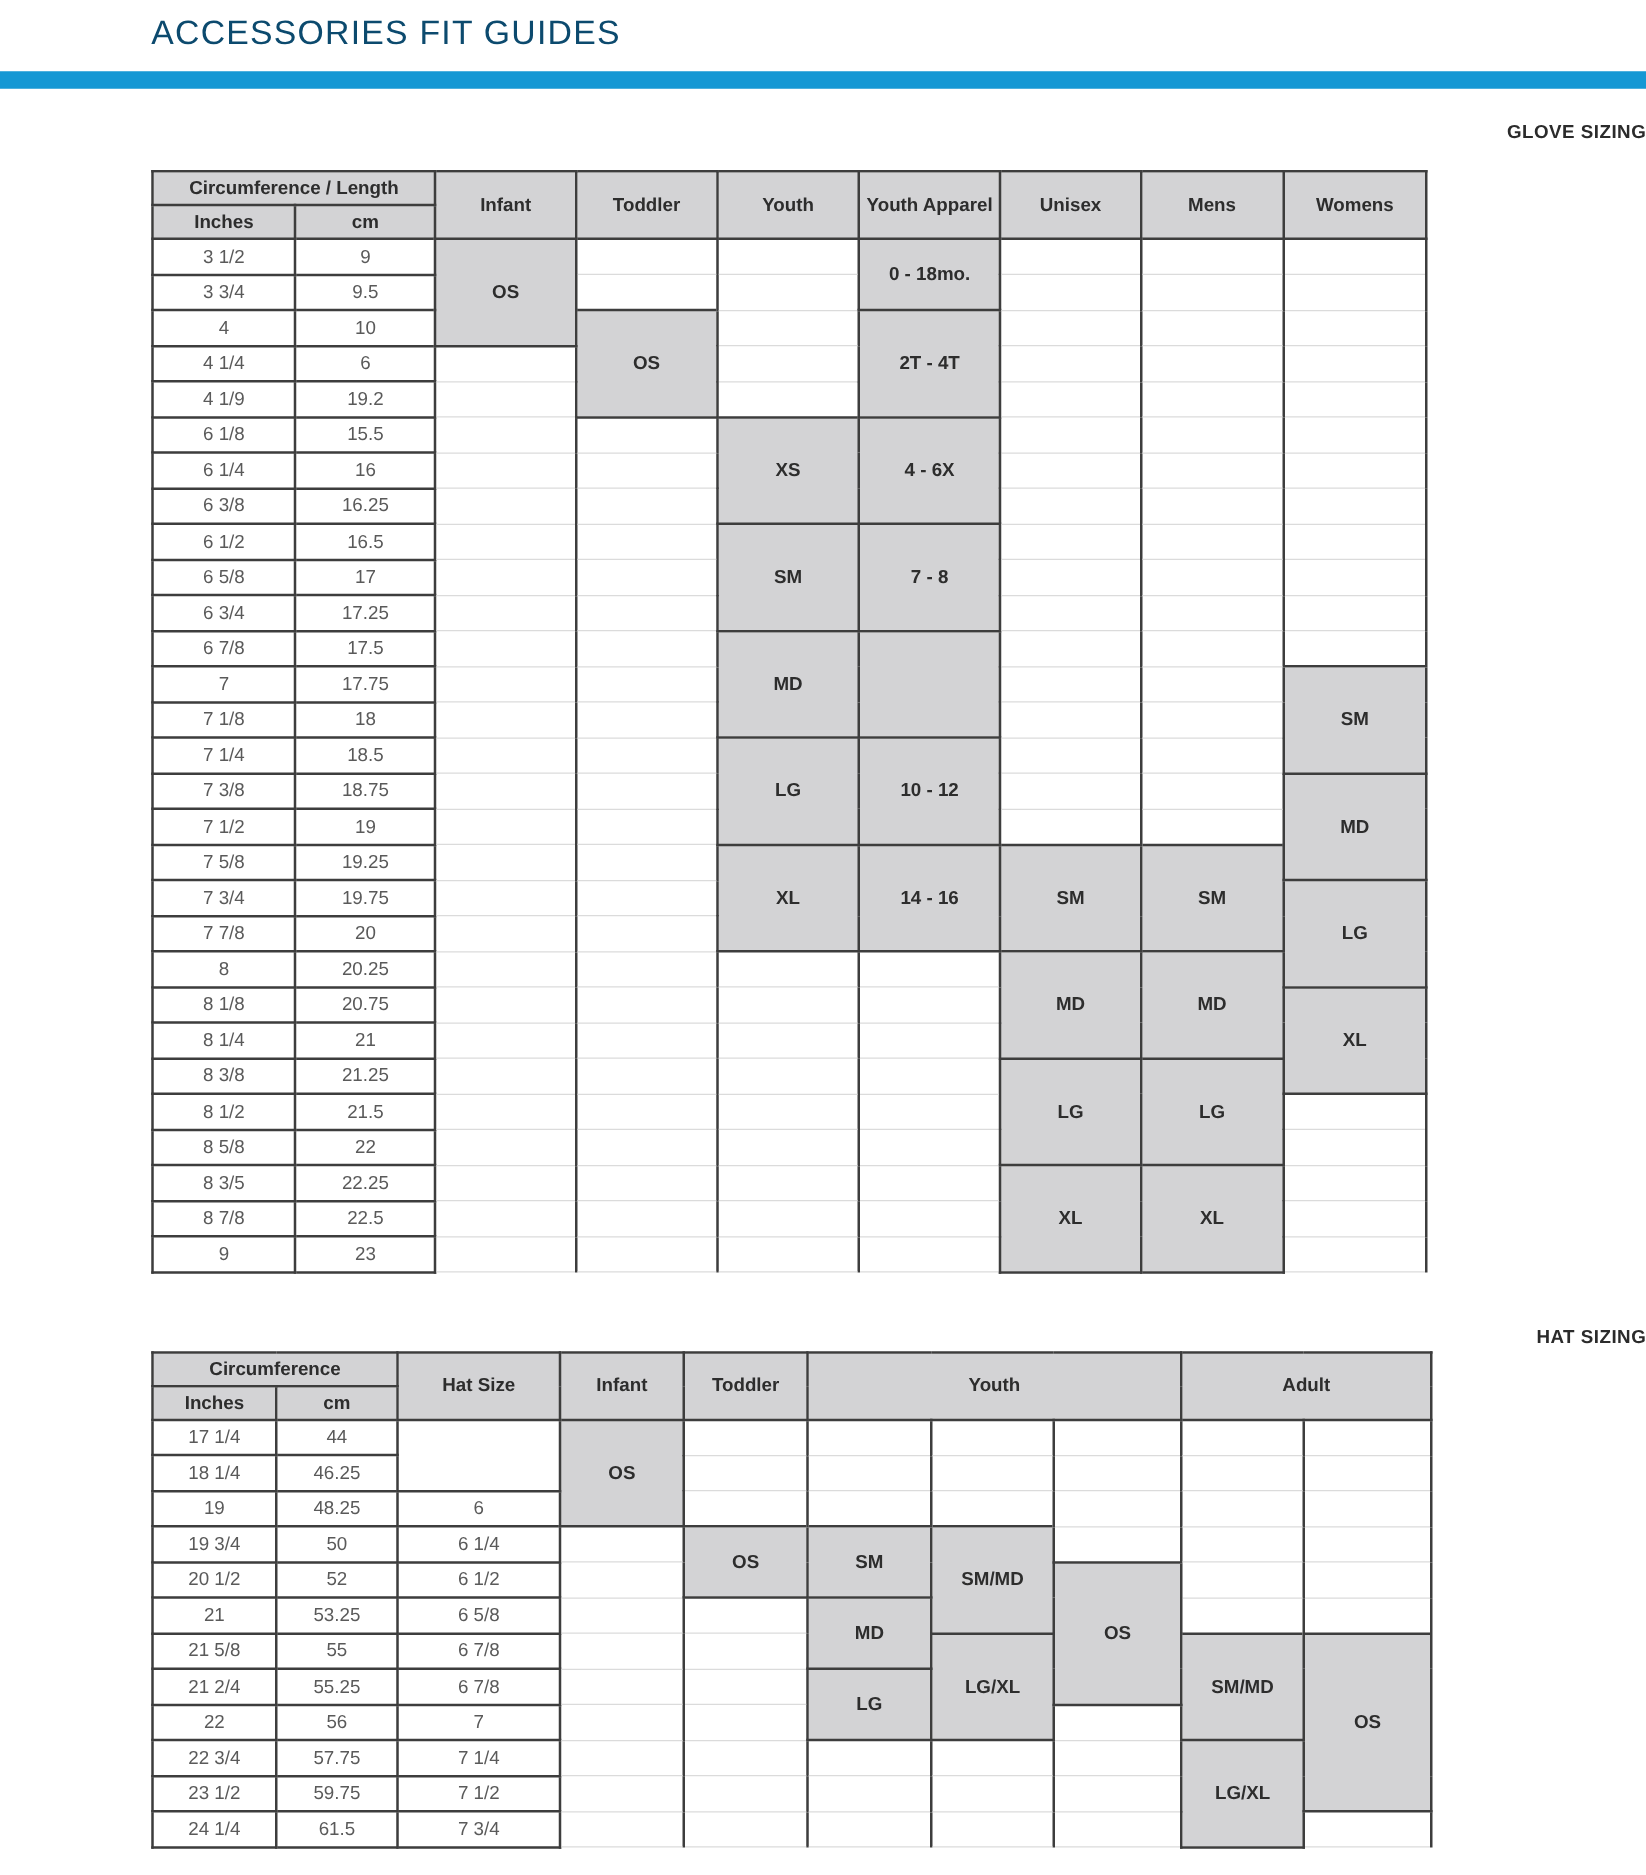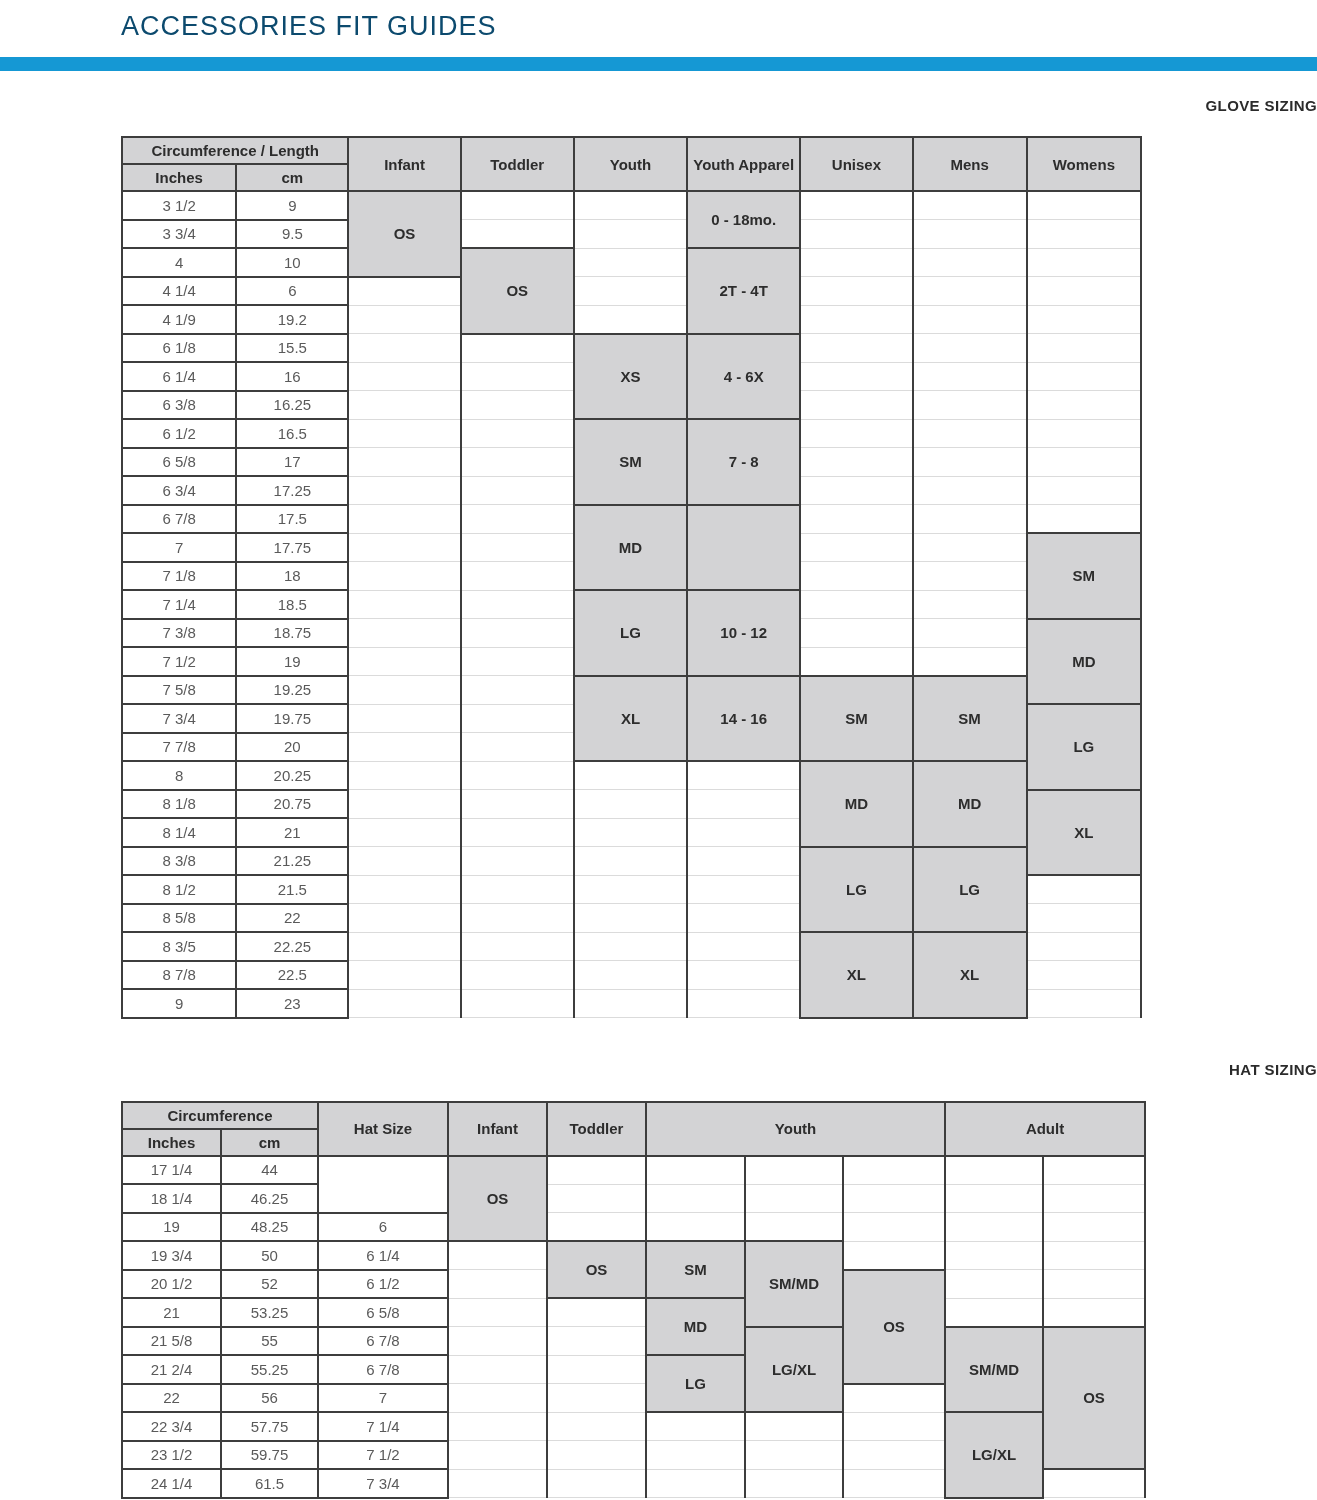--- a/index.html
+++ b/index.html
@@ -28,21 +28,21 @@
     text-align:right;
   }
   .section-title.hat{margin-top:42px;}
   table.fit-table{
     margin:21px 0 0 121px;
     border-collapse:collapse;
     table-layout:fixed;
     padding-left:20px;
   }
   #glove-table{width:1021px;}
-  #hat-table{width:1023px;margin-top:22px;}
+  #hat-table{width:1023px;margin-top:2px;}
   .fit-table th,
   .fit-table td{
     padding:0;
     text-align:center;
     vertical-align:middle;
     overflow:hidden;
   }
   .fit-table th{
     background:#d3d3d5;
     border:2px solid #3d3d3d;

